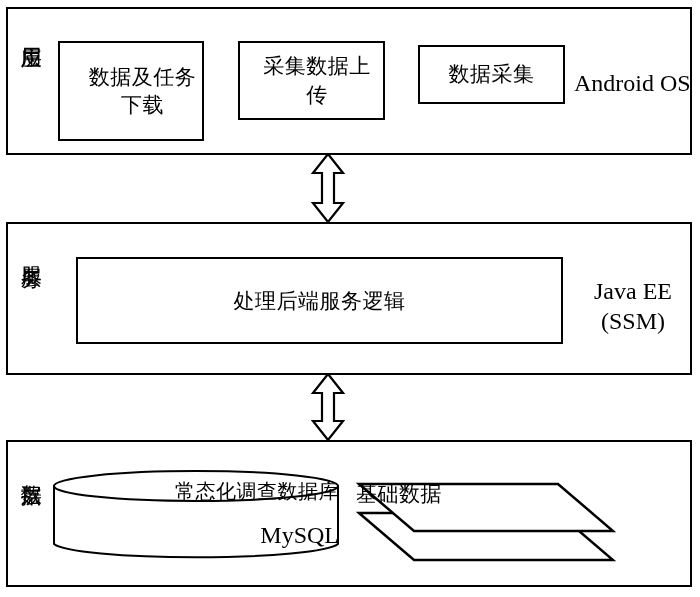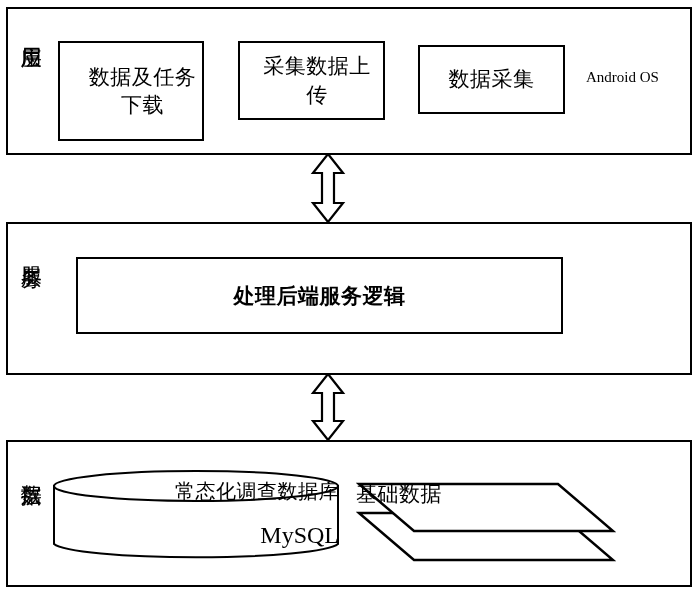--- a/index.html
+++ b/index.html
@@ -55,49 +55,47 @@
     display: flex;
     align-items: center;
     justify-content: center;
     text-align: center;
     font-size: 21px;
     line-height: 1.34;
     letter-spacing: 0.5px;
   }
   #mod-download { left: 58px;  top: 41px; width: 146px; height: 100px; padding-left: 23px; }
   #mod-upload   { left: 238px; top: 41px; width: 147px; height: 79px; padding-left: 11px; }
-  #mod-collect  { left: 418px; top: 45px; width: 147px; height: 69px; }
+  #mod-collect  { left: 418px; top: 45px; width: 147px; height: 59px; }
   .module-box .two-line { display: block; width: 5.2em; }
 
   
   #svc-inner {
     position: absolute;
     box-sizing: border-box;
     left: 76px;
     top: 257px;
     width: 487px;
-    height: 77px;
+    height: 87px;
     border: 2px solid #000000;
     background: #ffffff;
     display: flex;
     align-items: center;
     justify-content: center;
     font-size: 21px;
     letter-spacing: 0.5px;
-    font-weight: bold;
   }
 
   
   .platform-caption {
     position: absolute;
-    font-size: 15px;
+    font-size: 24px;
     line-height: 1.25;
     text-align: center;
     white-space: nowrap;
-    margin-left: 12px;
   }
   #android-caption { left: 574px; top: 68px; }
   #javaee-caption  { left: 594px; top: 276px; }
 
   
   .double-arrow {
     position: absolute;
     left: 310px;
     width: 36px;
   }
@@ -175,20 +173,24 @@
   </div>
 
   <div class="layer-panel" id="svc-panel"></div>
 
   <div class="layer-label" id="svc-label">服务层</div>
 
   <div id="svc-inner">
     <span>处理后端服务逻辑</span>
   </div>
 
+  <div class="platform-caption" id="javaee-caption">
+    <div>Java EE</div>
+    <div>(SSM)</div>
+  </div>
 
   <div class="double-arrow" id="arrow-bottom">
     <svg viewBox="0 0 36 68" preserveAspectRatio="none" aria-hidden="true">
       <polygon points="18,1 33,20 24,20 24,48 33,48 18,67 3,48 12,48 12,20 3,20" fill="#ffffff" stroke="#000000" stroke-width="2.2" stroke-linejoin="miter"></polygon>
     </svg>
   </div>
 
   <div class="layer-panel" id="data-panel"></div>
 
   <div class="layer-label" id="data-label">数据层</div>

